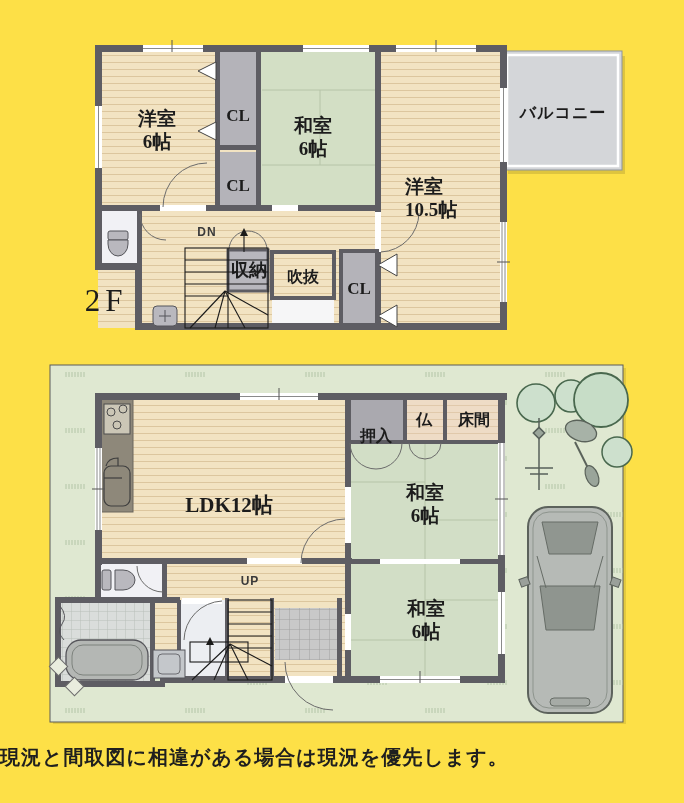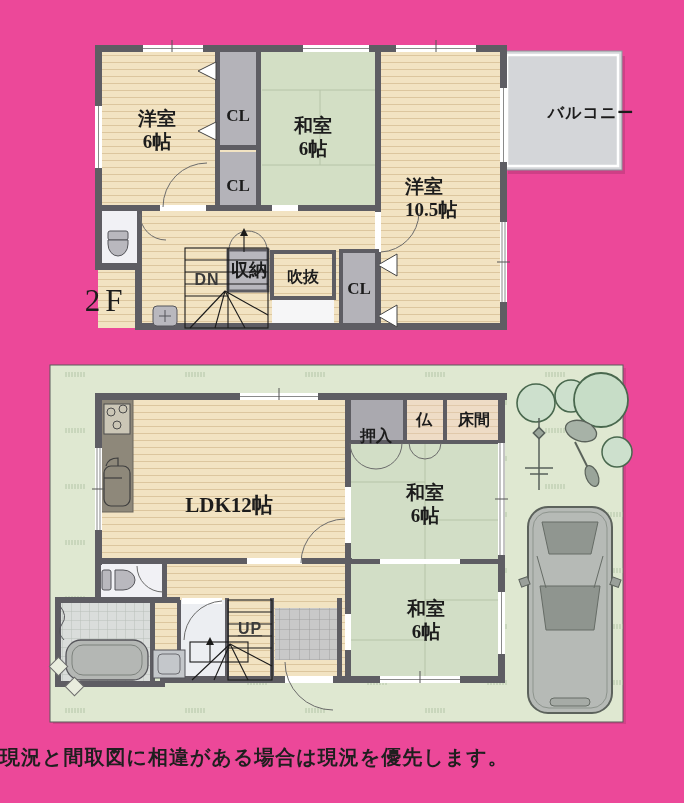--- a/index.html
+++ b/index.html
@@ -1,27 +1,27 @@
 <!DOCTYPE html>
 <html><head>
 <meta charset="utf-8">
 <style>
   html,body{margin:0;padding:0;background:#fff;}
-  #stage{position:relative;width:684px;height:803px;background:#ec4899;overflow:hidden;
+  #stage{position:relative;width:684px;height:803px;background:#fde047;overflow:hidden;
          font-family:"Liberation Serif","DejaVu Serif",serif;}
   #plan-svg{position:absolute;left:0;top:0;}
   .lbl{position:absolute;transform:translate(-50%,-50%);color:#1c1c1c;
        font-weight:700;text-align:center;line-height:1.22;white-space:nowrap;}
   .room{font-size:19px;}
   .small{font-size:16px;}
   .cl{font-size:17px;font-weight:600;}
-  .dir{font-family:"Liberation Sans","DejaVu Sans",sans-serif;font-size:16px;
-       font-weight:700;color:#3a3a3a;letter-spacing:1px;margin-top:48px;}
+  .dir{font-family:"Liberation Sans","DejaVu Sans",sans-serif;font-size:12px;
+       font-weight:700;color:#3a3a3a;letter-spacing:1px;}
   .ldk{font-size:21px;margin-top:28px;}
-  .balc{font-size:16px;font-weight:600;letter-spacing:1px;margin-left:28px;}
+  .balc{font-size:16px;font-weight:600;letter-spacing:1px;}
   .floor-tag{font-size:31px;font-weight:500;letter-spacing:5px;}
   .left-align{transform:translate(0,-50%);text-align:left;}
   #caption{position:absolute;left:0;right:0;top:744px;text-align:left;
            font-size:20px;font-weight:600;color:#1f1f1f;letter-spacing:1px;}
 </style>
 </head>
 <body>
 
 <div id="stage">
 
@@ -371,17 +371,17 @@
 <div class="lbl small" style="left:424px;top:420px;">仏</div>
 <div class="lbl small" style="left:474px;top:420px;">床間</div>
 <div class="lbl room" style="left:425px;top:504px;">
   <div>和室</div>
       <div>6帖</div>
 </div>
 <div class="lbl room" style="left:426px;top:620px;">
   <div>和室</div>
       <div>6帖</div>
 </div>
-<div class="lbl dir" style="left:250px;top:581px;text-decoration:underline;">UP</div>
+<div class="lbl dir" style="left:250px;top:581px;">UP</div>
 
 <div id="caption">現況と間取図に相違がある場合は現況を優先します。</div>
 
 </div>
 
 </body></html>

